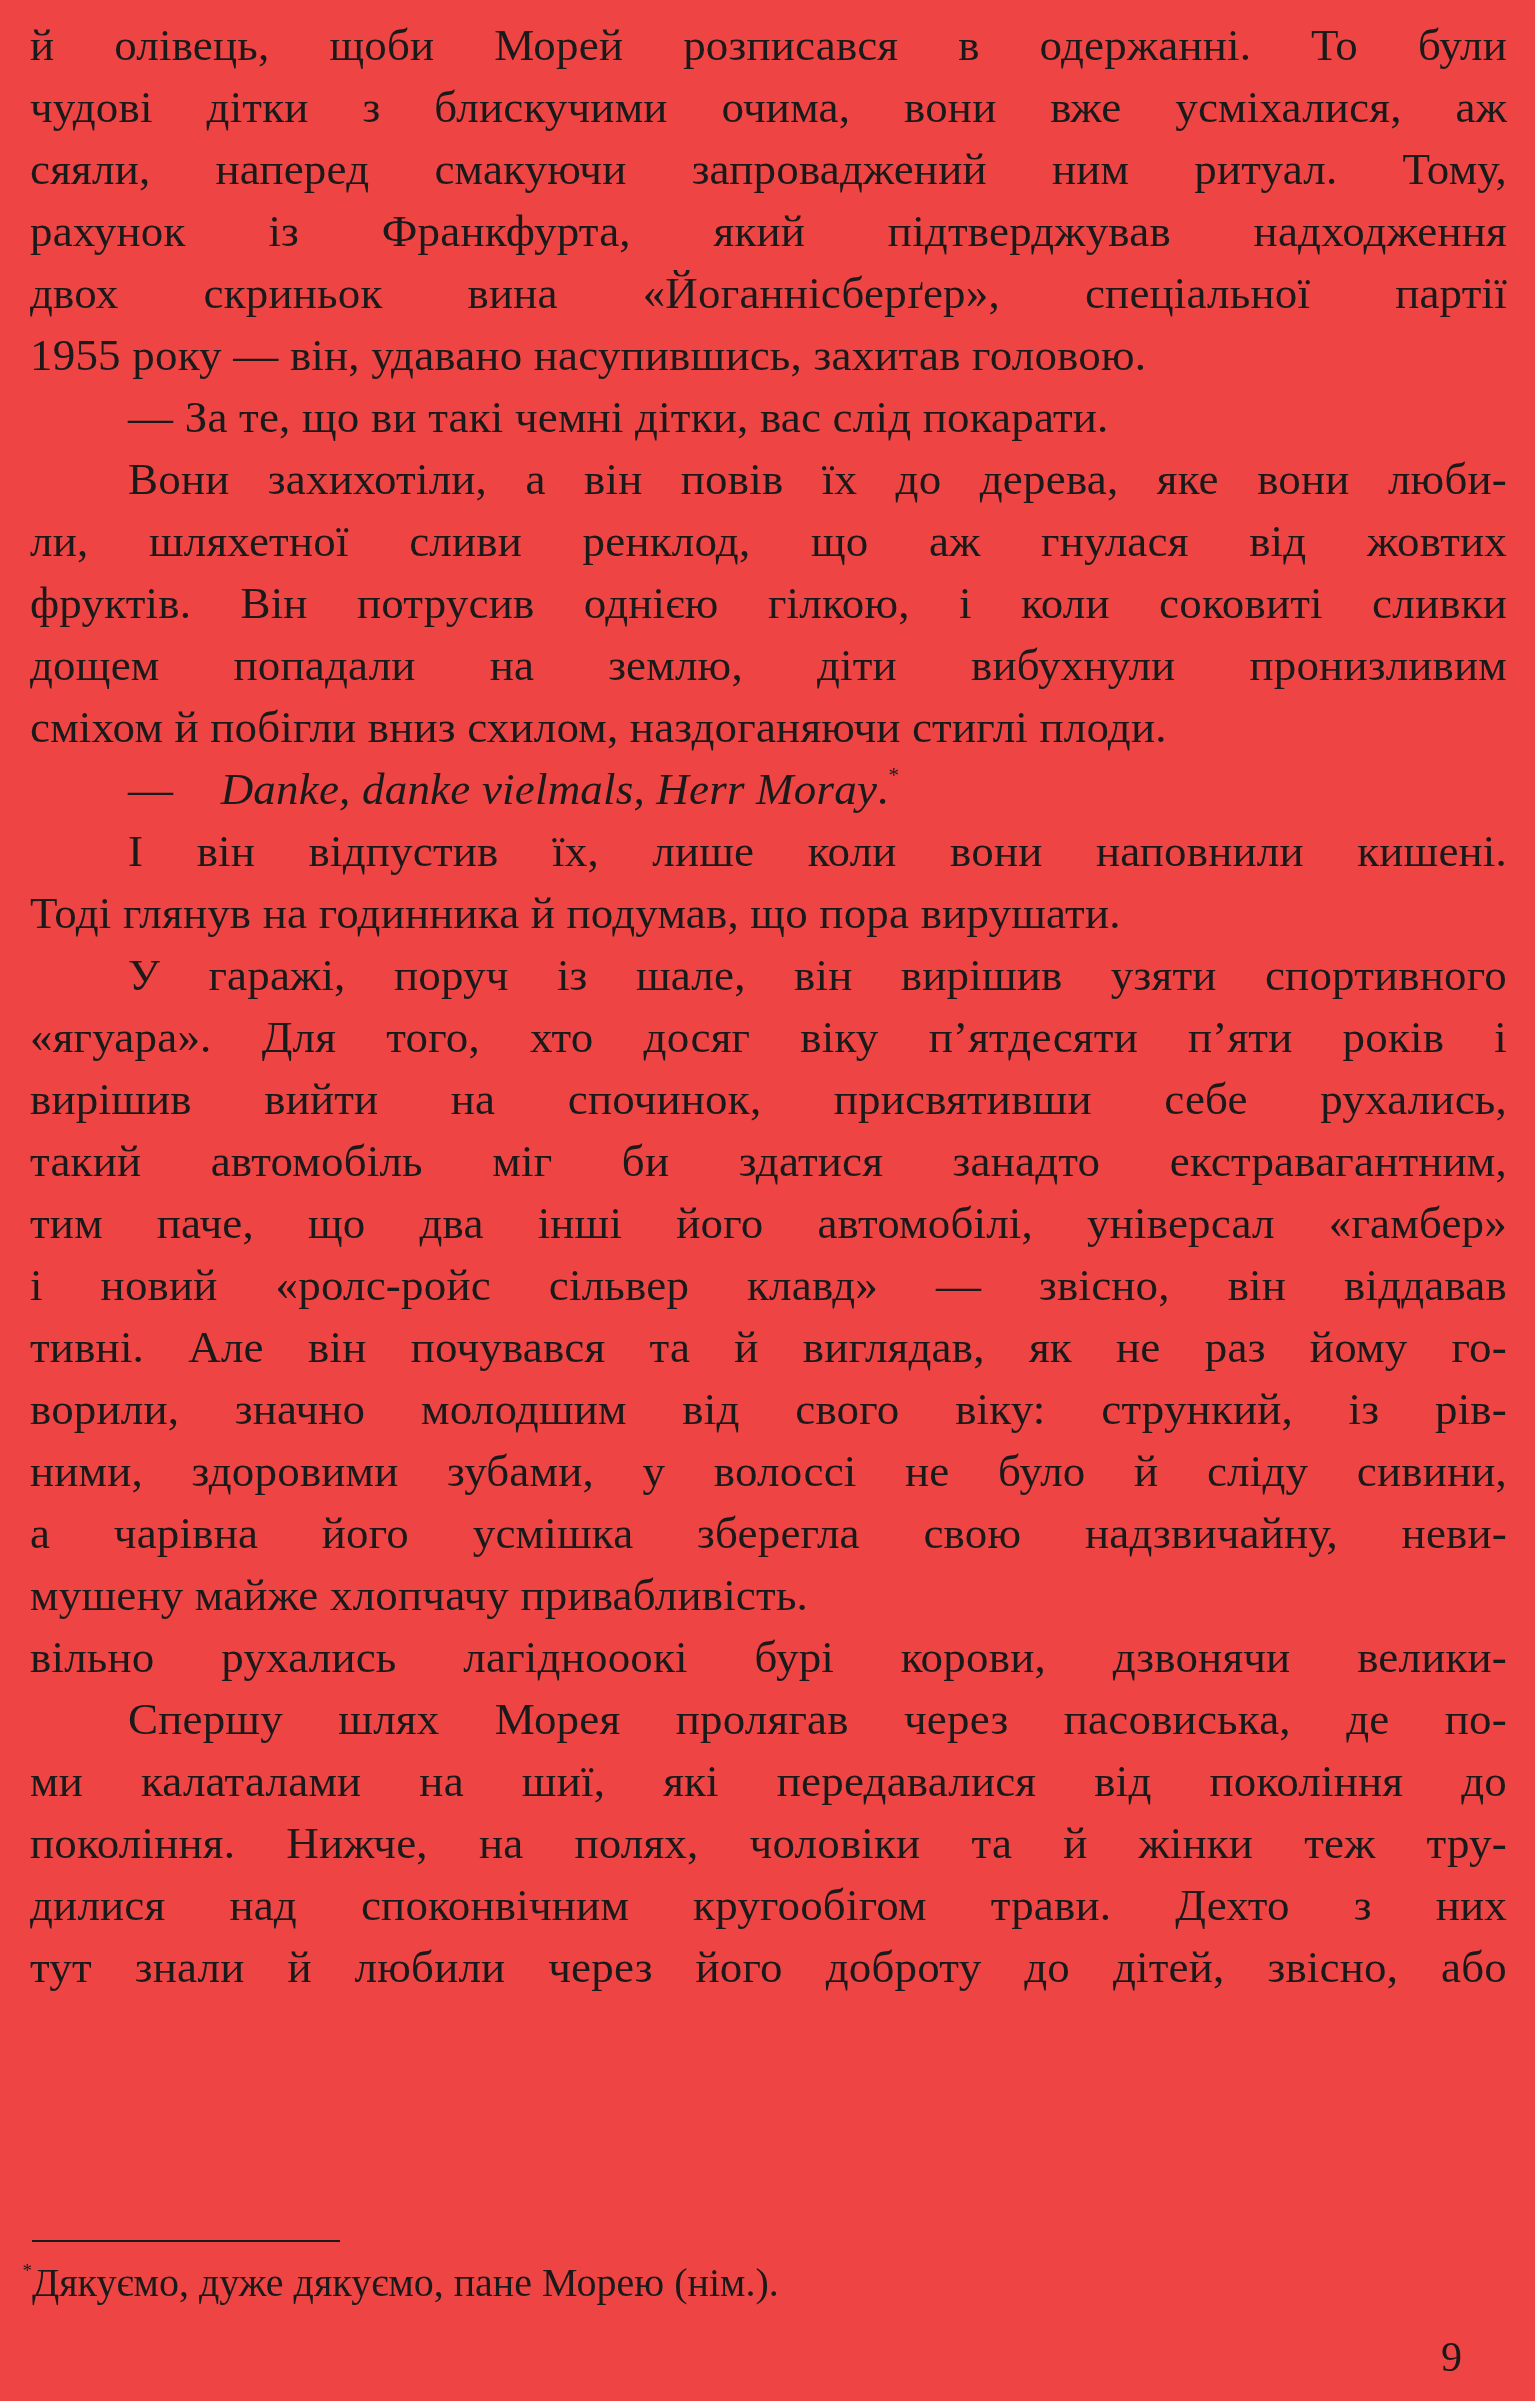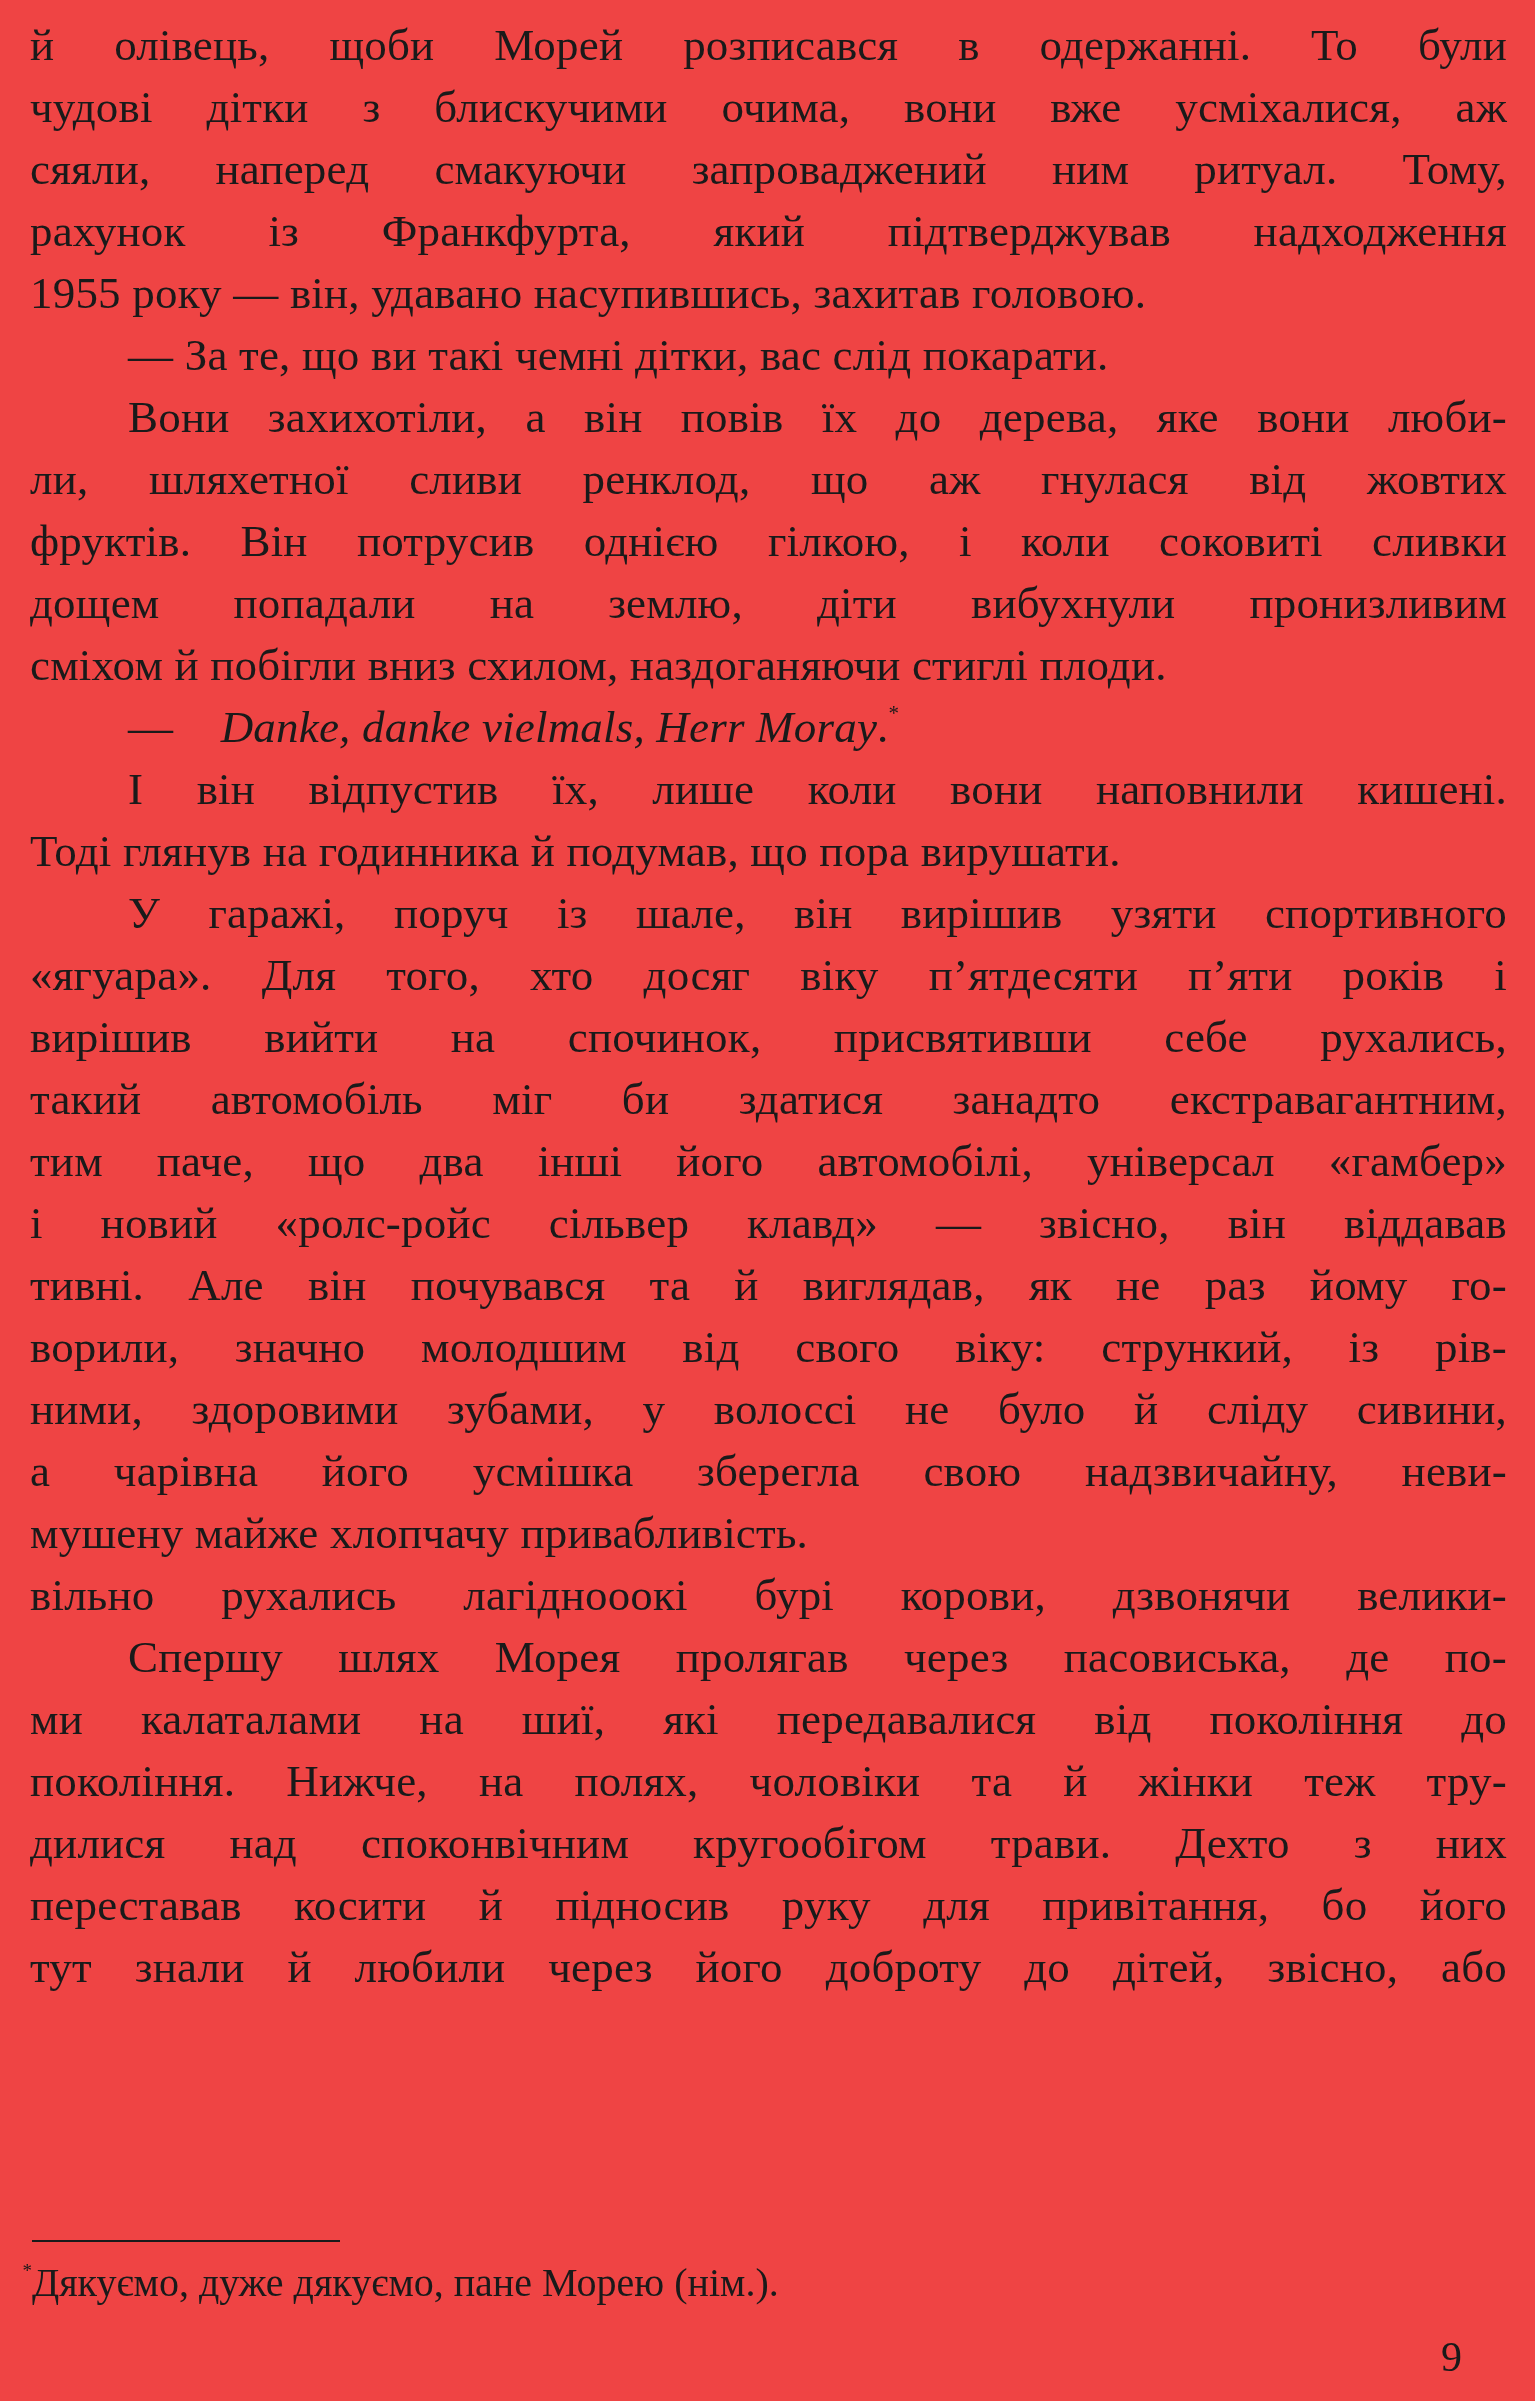--- a/index.html
+++ b/index.html
@@ -35,20 +35,21 @@
 </style>
 </head>
 <body>
 
 <div class="page">
   <div class="body-text">
     <span class="line">й олівець, щоби Морей розписався в одержанні. То були</span>
     <span class="line">чудові дітки з блискучими очима, вони вже усміхалися, аж</span>
     <span class="line">сяяли, наперед смакуючи запроваджений ним ритуал. Тому,</span>
     <span class="line">рахунок із Франкфурта, який підтверджував надходження</span>
+    <span class="line">двох скриньок вина «Йоганнісберґер», спеціальної партії</span>
     <span class="line last">1955 року — він, удавано насупившись, захитав головою.</span>
     <span class="line indent last">— За те, що ви такі чемні дітки, вас слід покарати.</span>
     <span class="line indent">Вони захихотіли, а він повів їх до дерева, яке вони люби-</span>
     <span class="line">ли, шляхетної сливи ренклод, що аж гнулася від жовтих</span>
     <span class="line">фруктів. Він потрусив однією гілкою, і коли соковиті сливки</span>
     <span class="line">дощем попадали на землю, діти вибухнули пронизливим</span>
     <span class="line last">сміхом й побігли вниз схилом, наздоганяючи стиглі плоди.</span>
     <span class="line indent last"><span>— </span><span class="ital">Danke, danke vielmals, Herr Moray</span><span>.</span><sup class="fn">*</sup></span>
     <span class="line indent">І він відпустив їх, лише коли вони наповнили кишені.</span>
     <span class="line last">Тоді глянув на годинника й подумав, що пора вирушати.</span>
@@ -61,21 +62,20 @@
     <span class="line">тивні. Але він почувався та й виглядав, як не раз йому го-</span>
     <span class="line">ворили, значно молодшим від свого віку: стрункий, із рів-</span>
     <span class="line">ними, здоровими зубами, у волоссі не було й сліду сивини,</span>
     <span class="line">а чарівна його усмішка зберегла свою надзвичайну, неви-</span>
     <span class="line last">мушену майже хлопчачу привабливість.</span>
     <span class="line">вільно рухались лагіднооокі бурі корови, дзвонячи велики-</span>
     <span class="line indent">Спершу шлях Морея пролягав через пасовиська, де по-</span>
     <span class="line">ми калаталами на шиї, які передавалися від покоління до</span>
     <span class="line">покоління. Нижче, на полях, чоловіки та й жінки теж тру-</span>
     <span class="line">дилися над споконвічним кругообігом трави. Дехто з них</span>
-    <span class="line">переставав косити й підносив руку для привітання, бо його</span>
     <span class="line">тут знали й любили через його доброту до дітей, звісно, або</span>
   </div>
 
   <div class="rule"></div>
   <div class="footnote"><sup>*</sup><span>Дякуємо, дуже дякуємо, пане Морею (нім.).</span></div>
   <div class="page-number">9</div>
 </div>
 
 
 </body></html>

